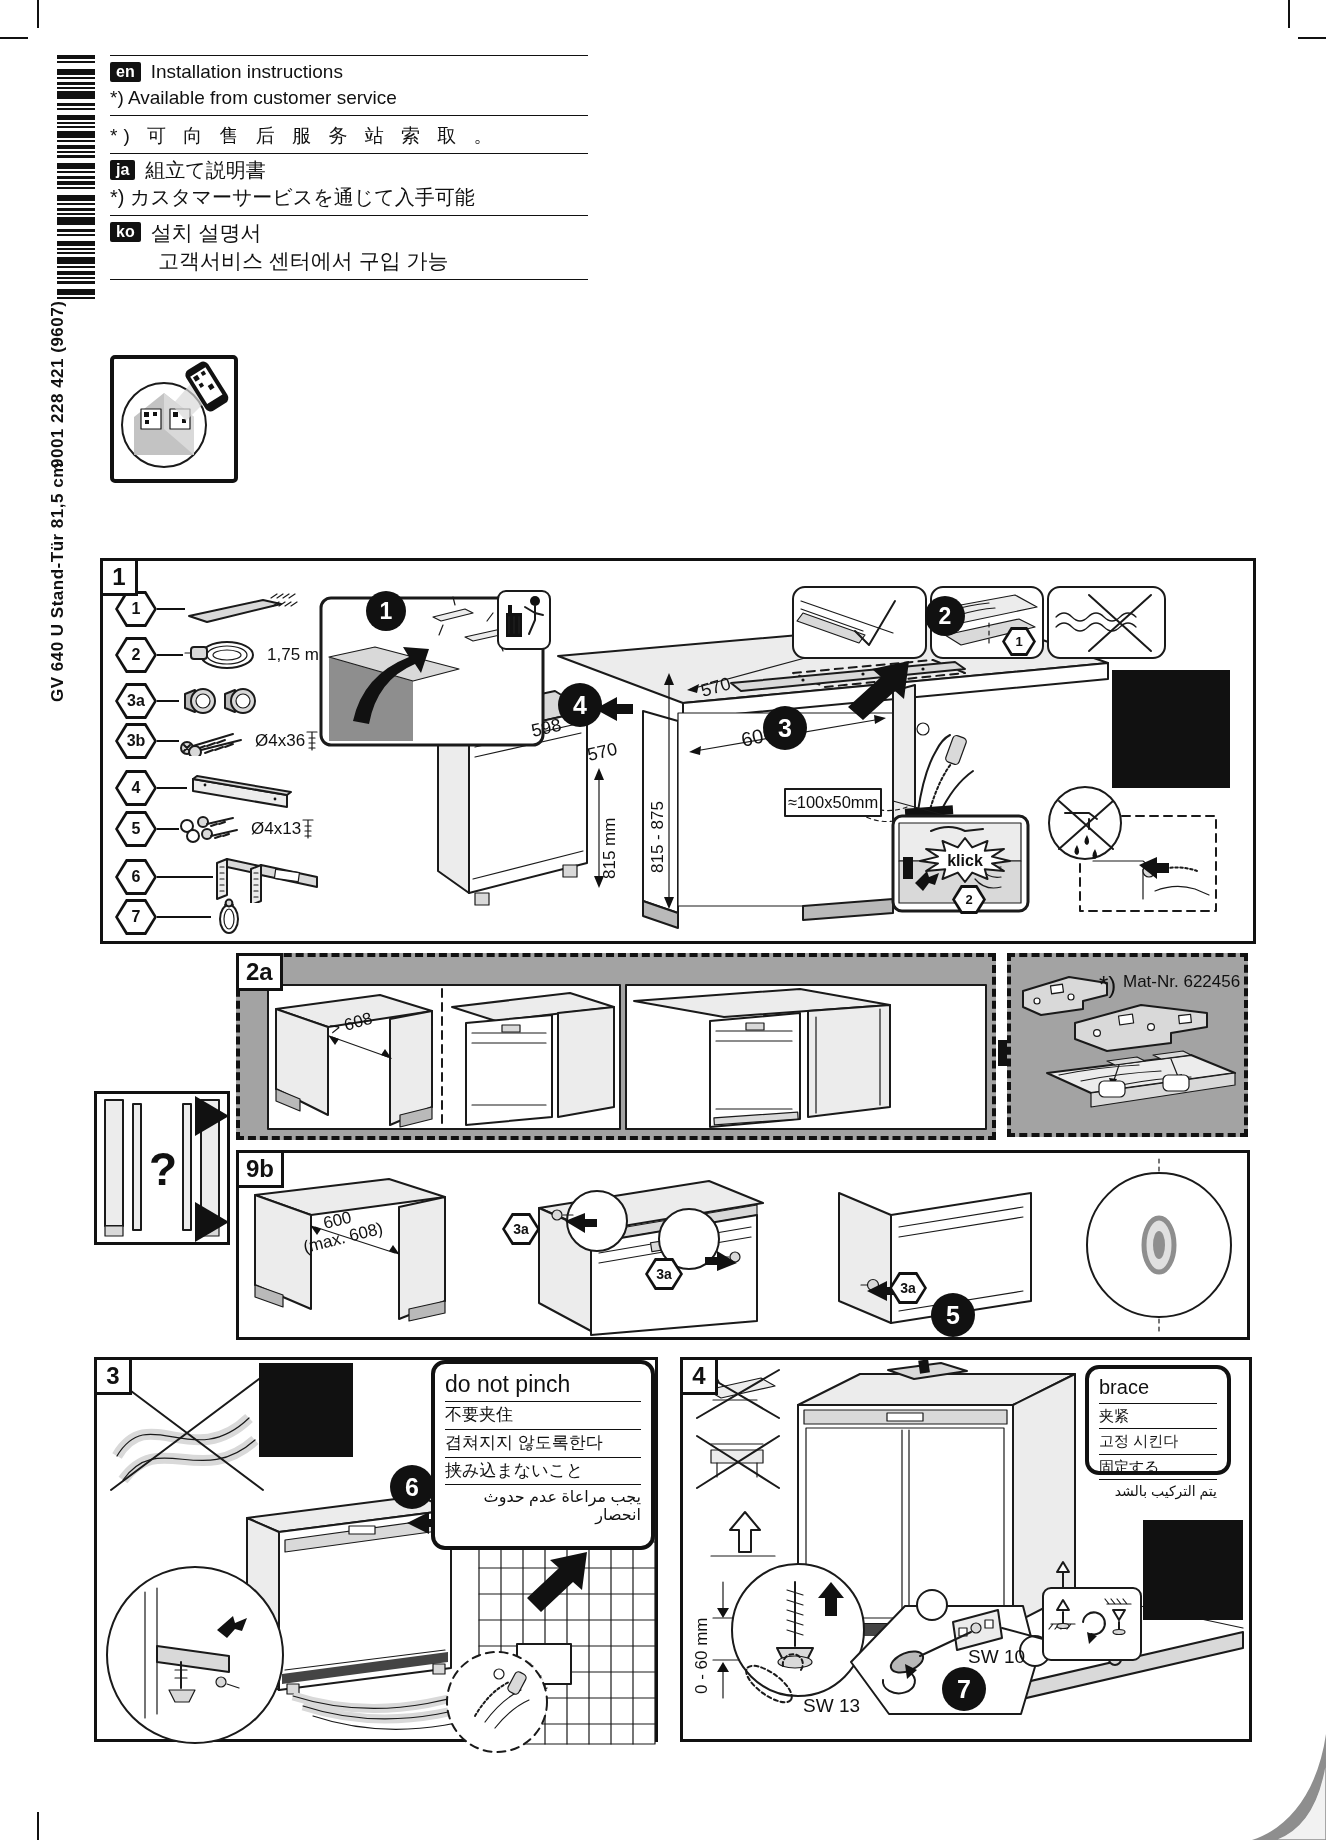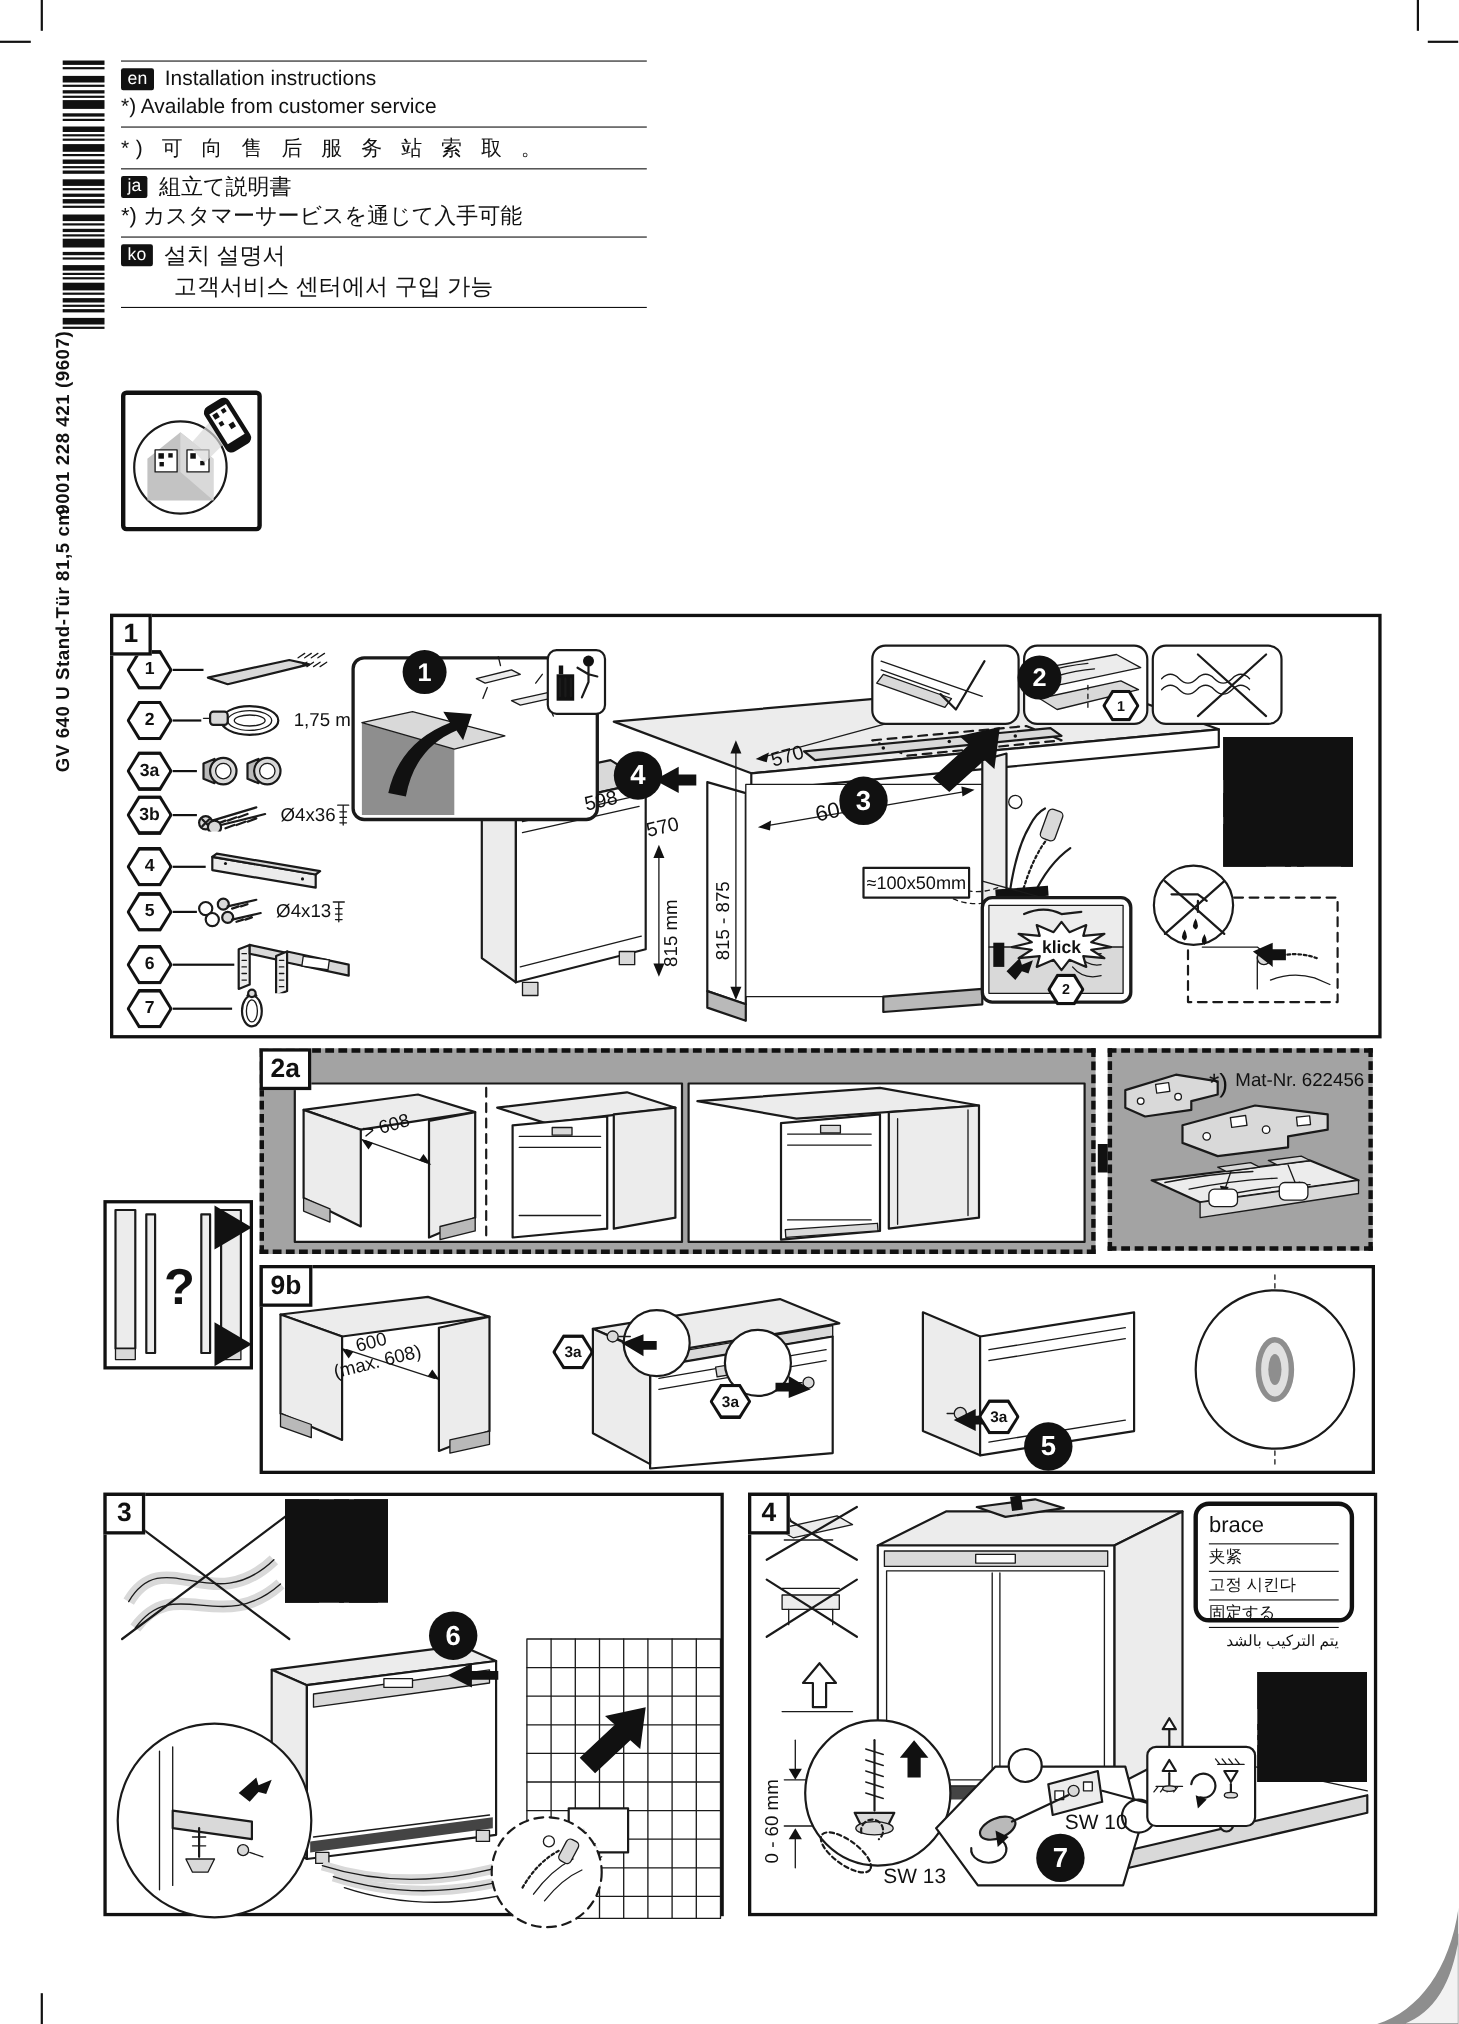--- a/index.html
+++ b/index.html
@@ -7,21 +7,21 @@
   .page{position:relative;width:1326px;height:1840px;background:#fff;color:#111;
         font-family:"Liberation Sans","DejaVu Sans",sans-serif;overflow:hidden}
 
   
   .crop{position:absolute;background:#111}
 
   
   .langs{position:absolute;left:110px;top:55px;width:478px;border-bottom:1.6px solid #111}
   .lrow{border-top:1.6px solid #111;padding:5px 0 6px}
   .l1{display:flex;align-items:flex-start;gap:10px;font-size:19px;line-height:1.15}
-  .lcode{flex:none;background:#111;color:#fff;font-weight:400;font-size:16px;
+  .lcode{flex:none;background:#111;color:#fff;font-weight:700;font-size:16px;
          padding:1px 6px;border-radius:2px;margin-top:1px}
   .l2{font-size:19px;margin-top:4px;line-height:1.15}
   .zh .l1t{letter-spacing:7px}.zh .l2{letter-spacing:6px}
   .ko .l1t{font-size:21px}.ko .l2{padding-left:48px;font-size:21px}
   .ja .l1t{font-size:20px}.ja .l2{font-size:20px}
   .ar .l1t{flex:1;direction:rtl;padding-right:205px;font-size:18px}
   .ar .l2{direction:rtl;padding-right:205px;font-size:18px}
 
   
   .vtext{position:absolute;writing-mode:vertical-rl;transform:rotate(180deg);
@@ -975,20 +975,27 @@
         <rect x="1" y="1" width="5" height="5" fill="#fff"></rect>
         <rect x="2" y="2" width="3" height="3"></rect>
         <rect x="14" y="0" width="7" height="7"></rect>
         <rect x="15" y="1" width="5" height="5" fill="#fff"></rect>
         <rect x="16" y="2" width="3" height="3"></rect>
         <rect x="0" y="14" width="7" height="7"></rect>
         <rect x="1" y="15" width="5" height="5" fill="#fff"></rect>
         <rect x="2" y="16" width="3" height="3"></rect>
       </svg>
     <div class="badge" style="left:293px;top:105px">6</div>
+    <div class="notebox" style="left:334px;top:0;width:224px;height:190px">
+      <div class="nrow nt">do not pinch</div>
+      <div class="nrow nzh">不要夹住</div>
+      <div class="nrow nko">겹쳐지지 않도록한다</div>
+      <div class="nrow nja">挟み込まないこと</div>
+      <div class="nrow nar">يجب مراعاة عدم حدوث انحصار</div>
+    </div>
   </div>
 
   <div class="panel" style="left:680px;top:1357px;width:572px;height:385px">
     <div class="plab">4</div>
     <svg class="art" style="left:0;top:0" width="572" height="385" viewBox="0 0 572 385">
 
       <g>
         <polygon class="f1 s s1" points="24,30 78,18 92,26 38,38"></polygon>
         <path class="s s1" d="M30,40 h44 M36,22 l-4,-8"></path>
         <path class="s" d="M14,10 L96,58 M96,10 L14,58" stroke-width="4.2"></path>

